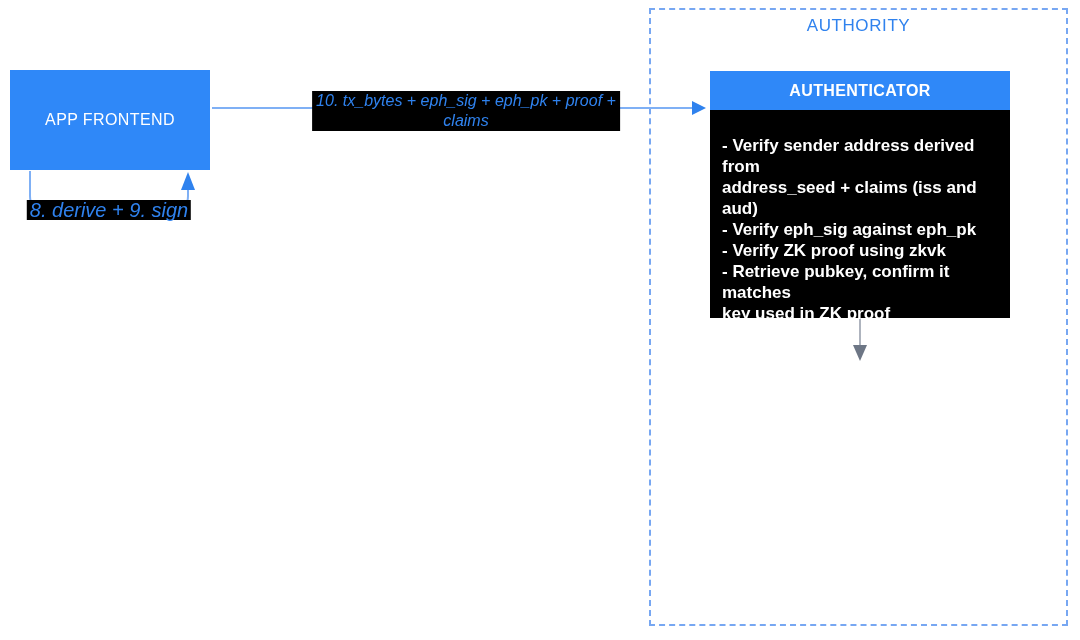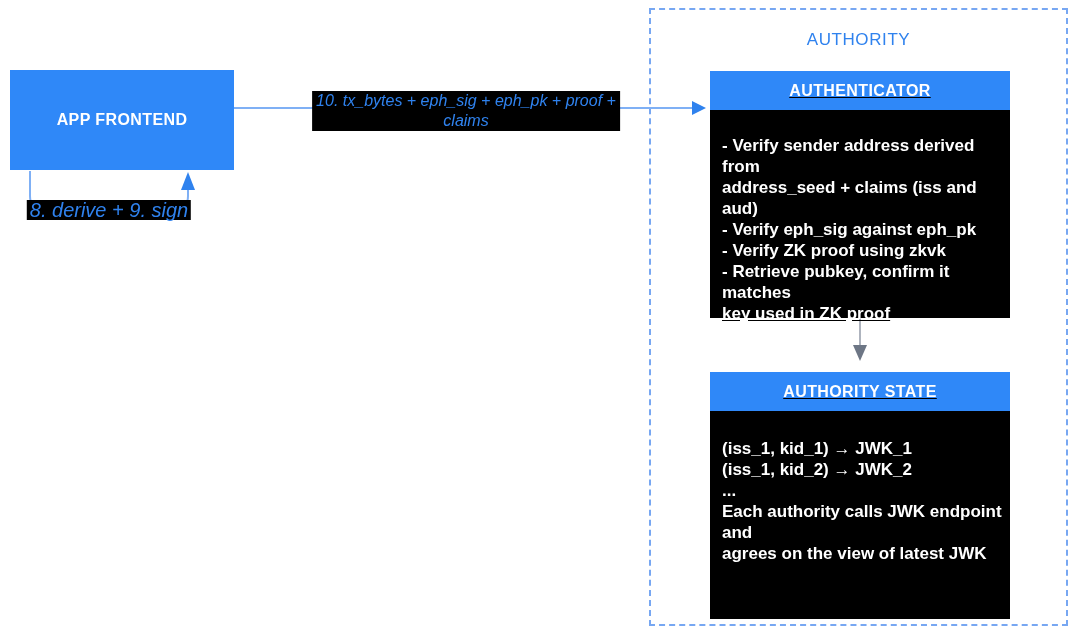--- a/index.html
+++ b/index.html
@@ -16,46 +16,46 @@
   .authority-group {
     position: absolute;
     left: 649px; top: 8px;
     width: 419px; height: 618px;
     border: 2px dashed var(--dash-blue);
     box-sizing: border-box;
     z-index: 1;
   }
   .authority-title {
     position: absolute;
-    top: 20px; left: 0; right: 0;
+    top: 6px; left: 0; right: 0;
     text-align: center;
     color: var(--accent-blue);
     font-size: 17px;
     letter-spacing: 0.6px;
   }
 
   
   .wires { position: absolute; left: 0; top: 0; z-index: 2; }
   .blue-line { stroke: var(--line-blue); stroke-width: 2; fill: none; }
   .blue-head { fill: var(--accent-blue); stroke: none; }
   .gray-line { stroke: var(--gray-line); stroke-width: 1.6; fill: none; }
   .gray-head { fill: var(--gray-text); stroke: none; }
 
   
   .node-app {
     position: absolute;
     left: 10px; top: 70px;
-    width: 224px; height: 100px;
+    width: 200px; height: 100px;
     background: var(--node-blue);
     color: #ffffff;
     display: flex; align-items: center; justify-content: center;
-    font-size: 16px; font-weight: 700; letter-spacing: 0.4px;
+    font-size: 16px; font-weight: 400; letter-spacing: 0.4px;
     z-index: 3;
   }
-  .node { position: absolute; width: 300px; z-index: 3; text-decoration: underline; }
+  .node { position: absolute; width: 300px; z-index: 3; }
   .node.authenticator { left: 710px; top: 71px; }
   .node.authority-state { left: 710px; top: 372px; }
   .node-header {
     height: 39px;
     background: var(--node-blue);
     color: #ffffff;
     display: flex; align-items: center; justify-content: center;
     font-size: 16px; font-weight: 600; letter-spacing: 0.4px;
   }
   .node-body {
@@ -127,28 +127,20 @@
   <div class="node authenticator">
     <div class="node-header">AUTHENTICATOR</div>
     <div class="node-body">- Verify sender address derived from
 address_seed + claims (iss and aud)
 - Verify eph_sig against eph_pk
 - Verify ZK proof using zkvk
 - Retrieve pubkey, confirm it matches
 key used in ZK proof</div>
   </div>
 
-  <div class="node authority-state">
-    <div class="node-header">AUTHORITY STATE</div>
-    <div class="node-body">(iss_1, kid_1) → JWK_1
-(iss_1, kid_2) → JWK_2
-...
-Each authority calls JWK endpoint and
-agrees on the view of latest JWK</div>
-  </div>
 
   <div class="label flow-label">10. tx_bytes + eph_sig + eph_pk + proof +
 claims</div>
 
   <div class="label loop-label">8. derive + 9. sign</div>
 
 
 </div>
 
 </body></html>

